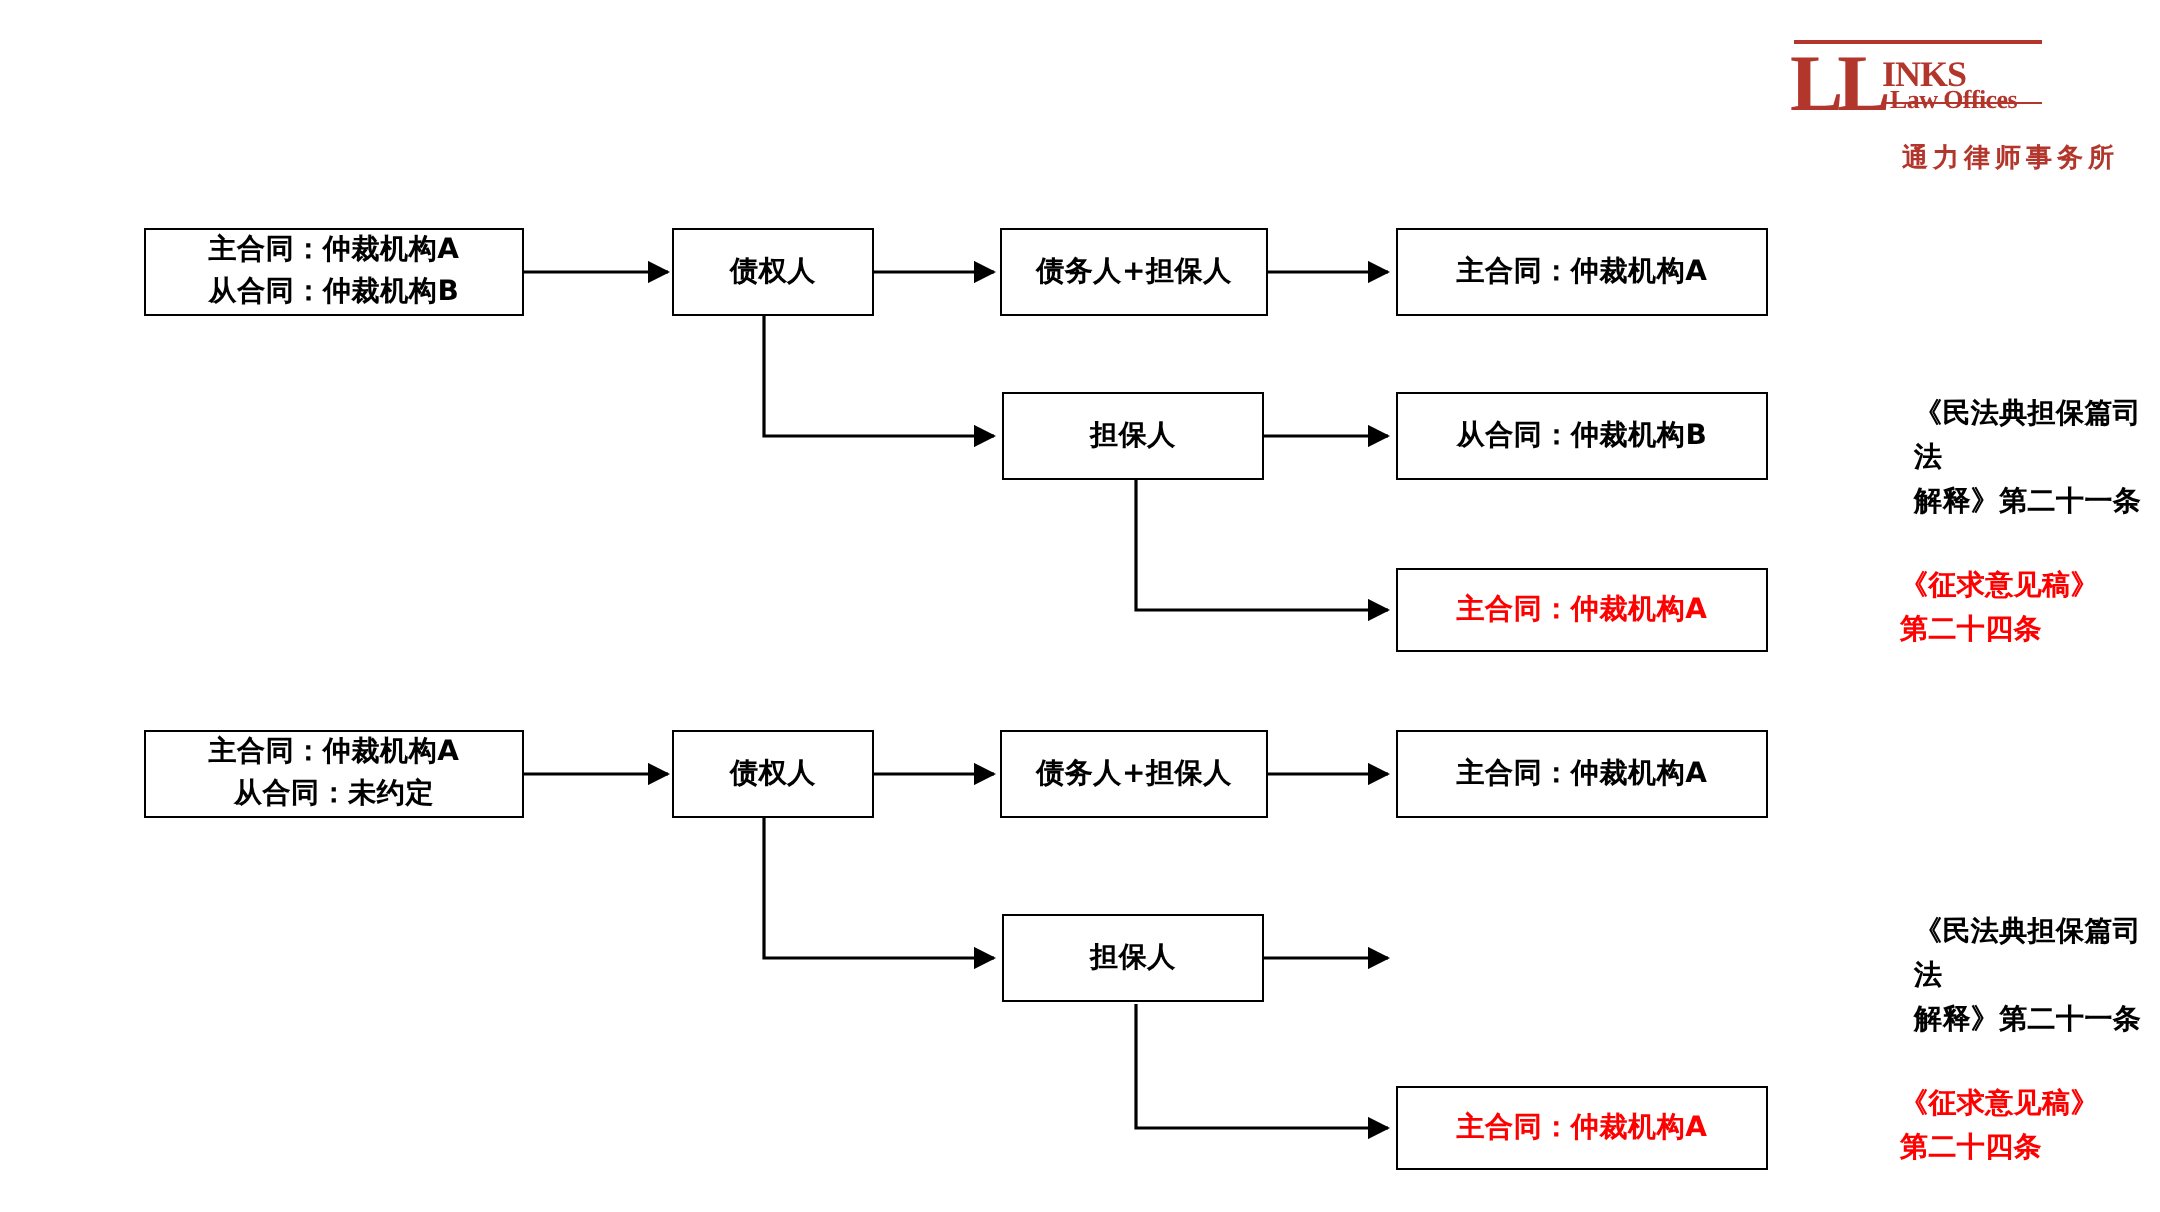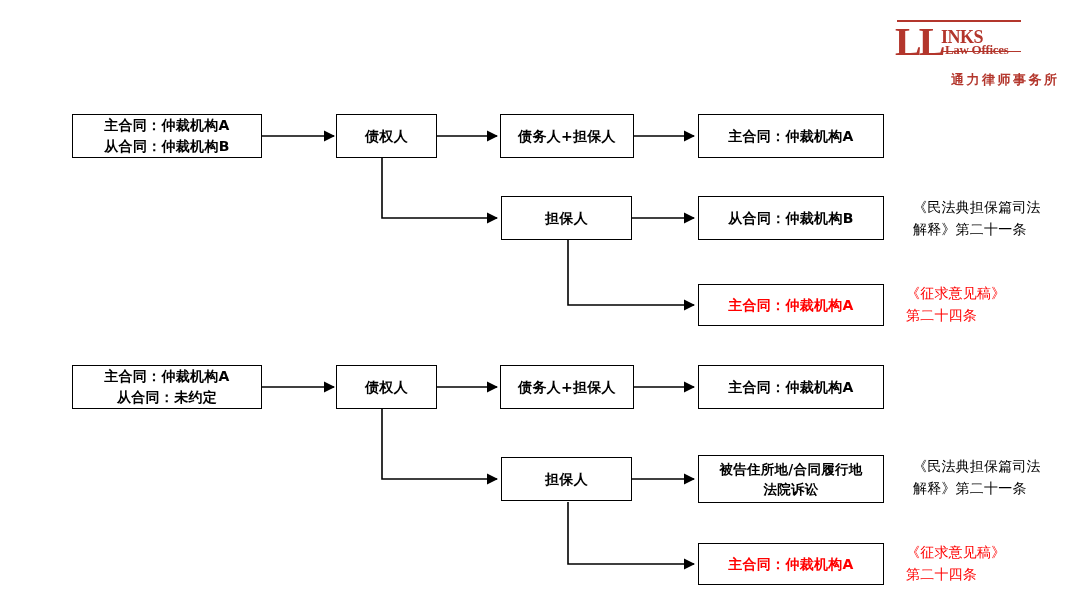--- a/index.html
+++ b/index.html
@@ -117,26 +117,27 @@
     letter-spacing: 0.3px;
   }
   .node.red {
     color: #ff0000;
   }
 
   
   .anno {
     position: absolute;
     font-family: "DejaVu Sans", "Liberation Sans", sans-serif;
-    font-weight: normal;
+    font-weight: bold;
     font-size: 14px;
     line-height: 22px;
     color: #000000;
     white-space: pre-line;
     letter-spacing: 0.2px;
+    margin-left: 44px;
   }
   .anno.red {
     color: #ff0000;
     width: 160px;
   }
   svg.wires {
     position: absolute;
     left: 0; top: 0;
     width: 1080px;
     height: 606px;
@@ -211,22 +212,20 @@
 从合同：未约定</div>
 
   <div class="node" style="left:336px; top:365px; width:101px; height:44px;">债权人</div>
 
   <div class="node" style="left:500px; top:365px; width:134px; height:44px;">债务人+担保人</div>
 
   <div class="node" style="left:698px; top:365px; width:186px; height:44px;">主合同：仲裁机构A</div>
 
   <div class="node" style="left:501px; top:457px; width:131px; height:44px;">担保人</div>
 
-  <div class="node" style="left:698px; top:455px; width:186px; height:48px; font-size:13.5px; line-height:20px;">被告住所地/合同履行地
-法院诉讼</div>
 
   <div class="node red" style="left:698px; top:543px; width:186px; height:42px;">主合同：仲裁机构A</div>
 
   <div class="anno" style="left:913px; top:455px;">《民法典担保篇司法
 解释》第二十一条</div>
 
   <div class="anno red" style="left:906px; top:541px;">《征求意见稿》
 第二十四条</div>
 
 </div>

